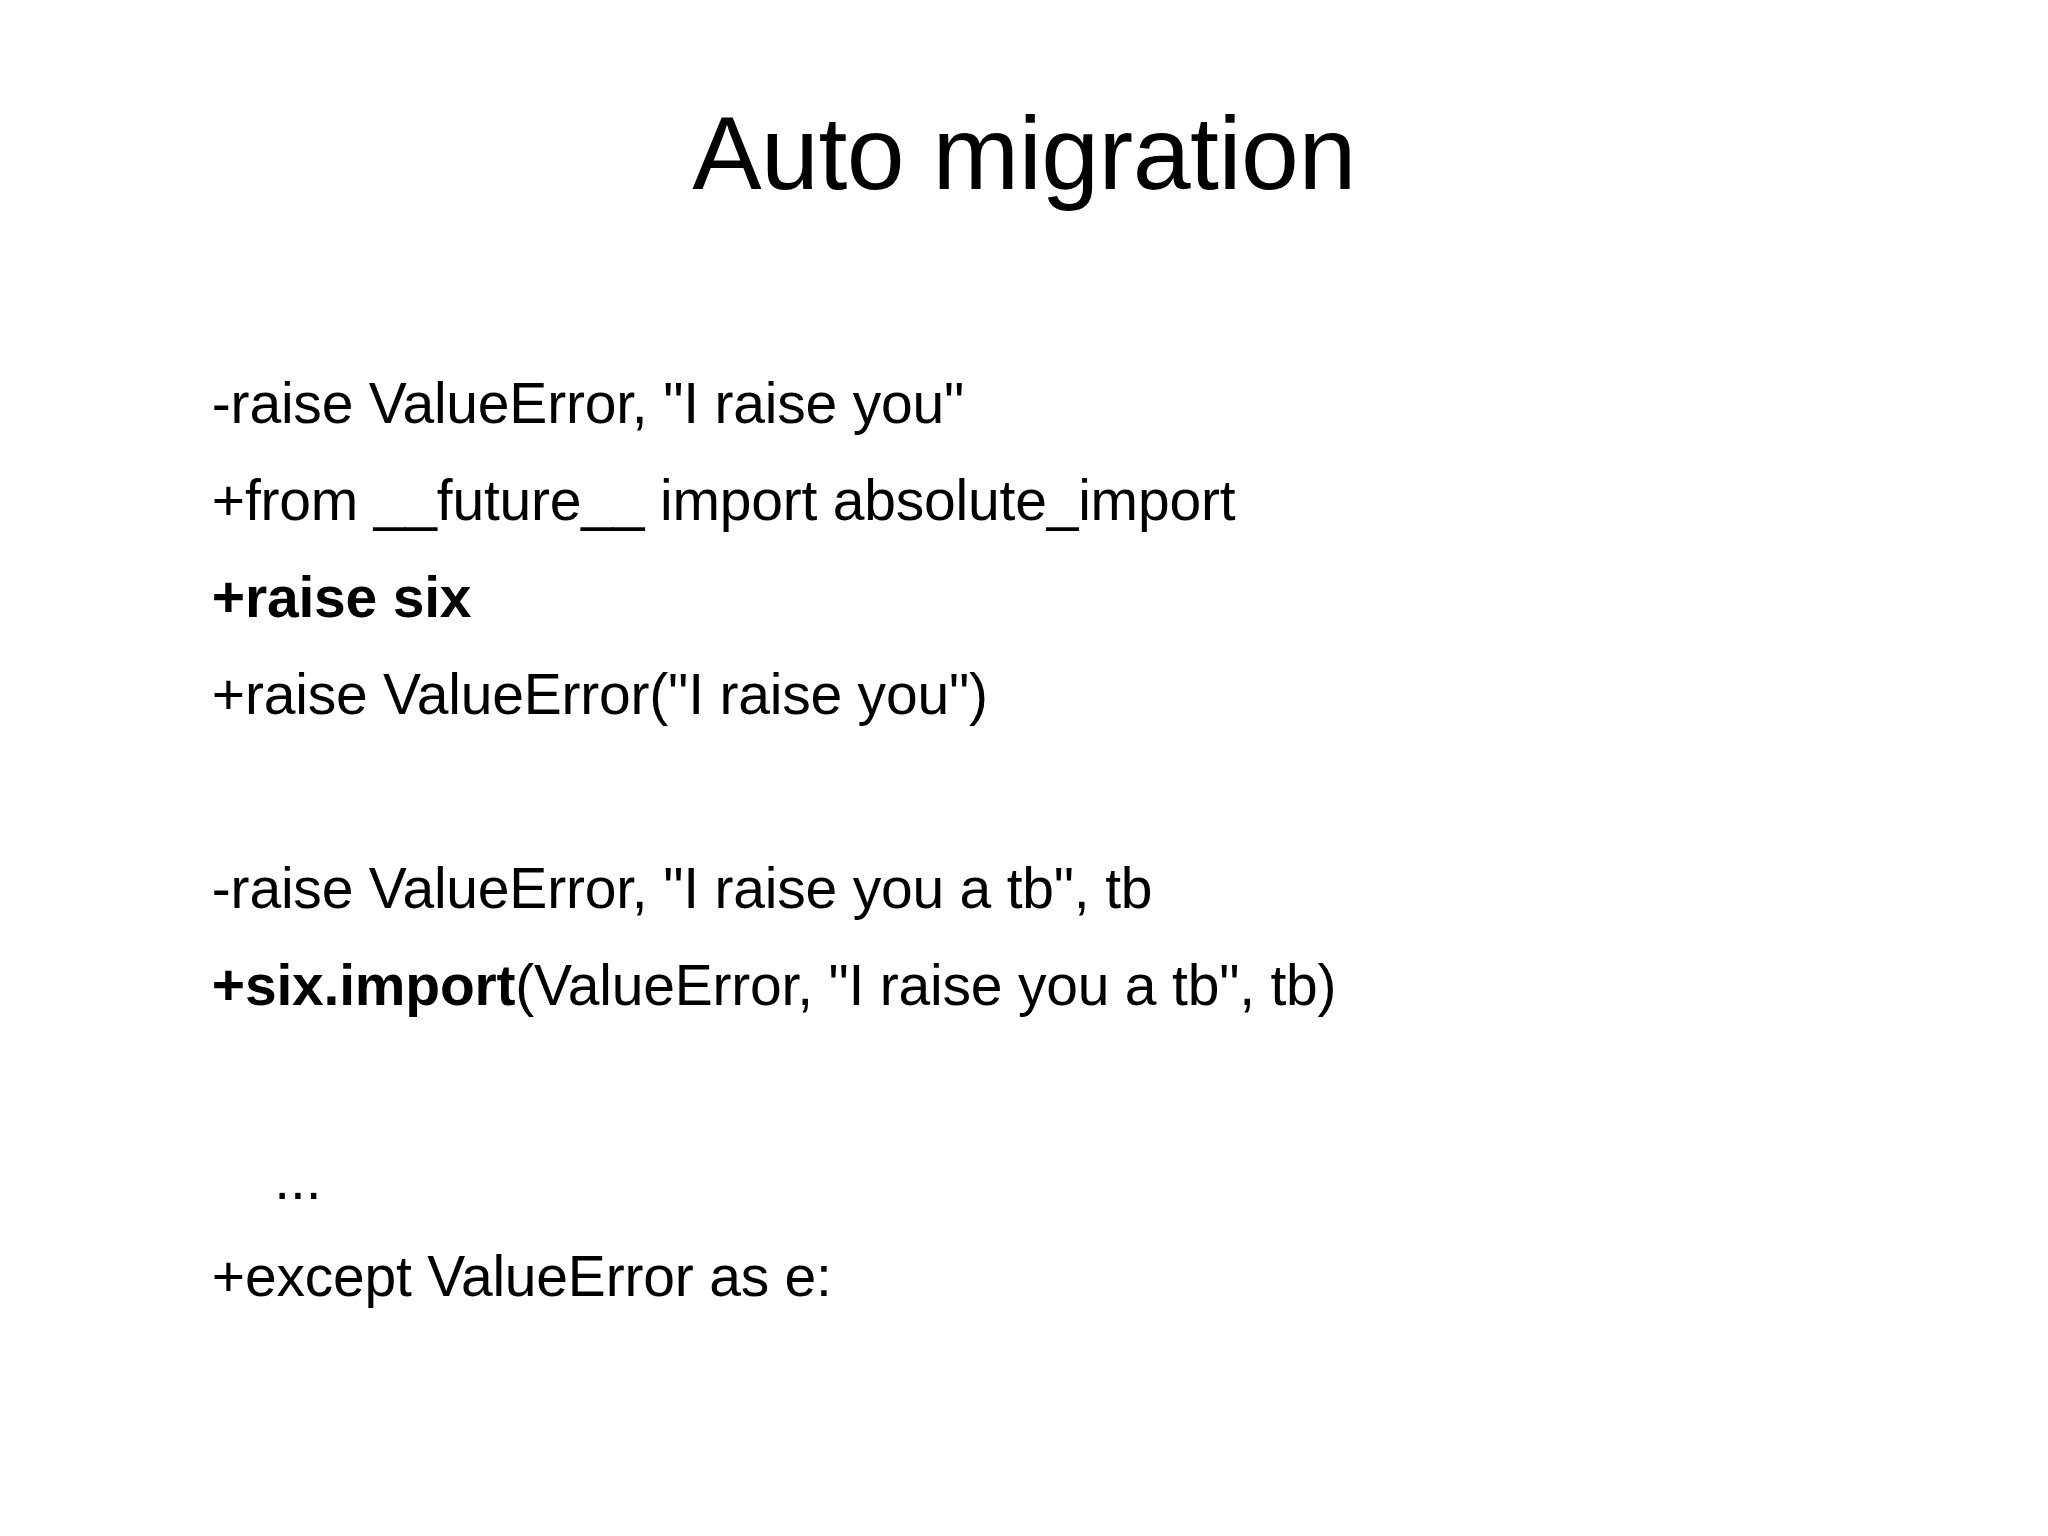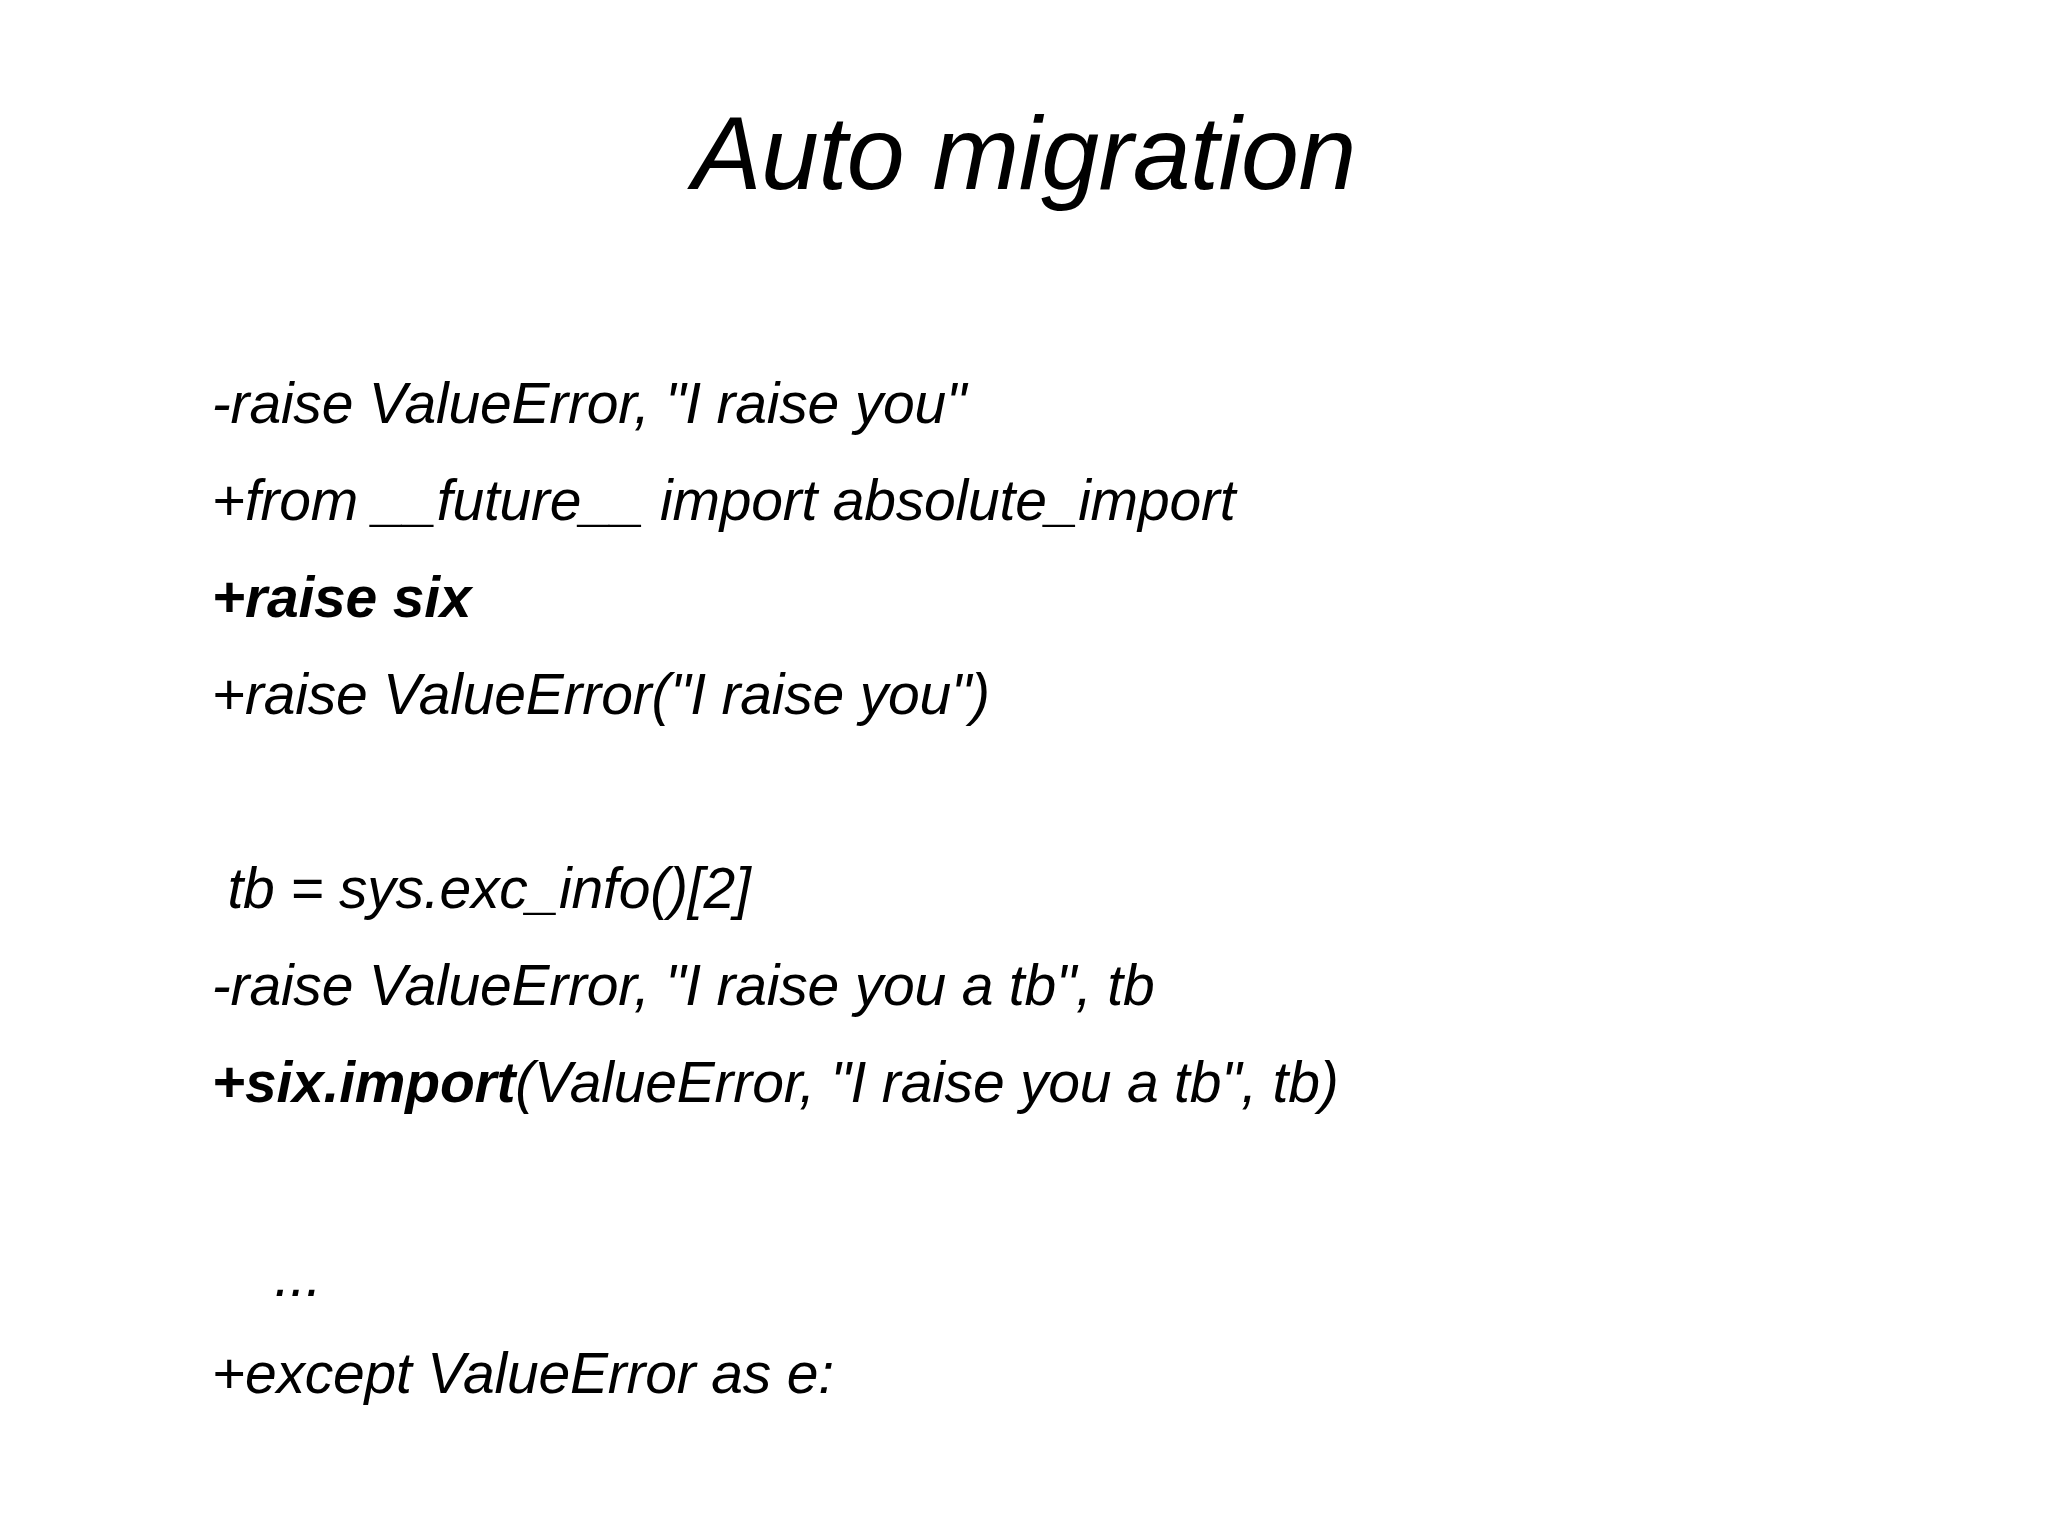--- a/index.html
+++ b/index.html
@@ -14,21 +14,20 @@
     font-family: "Liberation Sans", sans-serif;
     color: #000000;
     -webkit-font-smoothing: antialiased;
   }
 
   .slide {
     position: relative;
     width: 2048px;
     height: 1219px;
     background: #ffffff;
-    font-style: italic;
   }
 
   
   .slide-title {
     position: absolute;
     left: 0;
     top: 98px;
     width: 2048px;
     text-align: center;
     font-size: 104px;
@@ -90,23 +89,20 @@
     </div>
 
     <div class="code-line">
       <span>+raise ValueError("I raise you")</span>
     </div>
 
     <div class="code-line blank">
       <span></span>
     </div>
 
-    <div class="code-line">
-      <span> tb = sys.exc_info()[2]</span>
-    </div>
 
     <div class="code-line">
       <span>-raise ValueError, "I raise you a tb", tb</span>
     </div>
 
     <div class="code-line">
       <span class="bold">+six.import</span><span class="plain">(ValueError, "I raise you a tb", tb)</span>
     </div>
 
     <div class="code-line blank">

